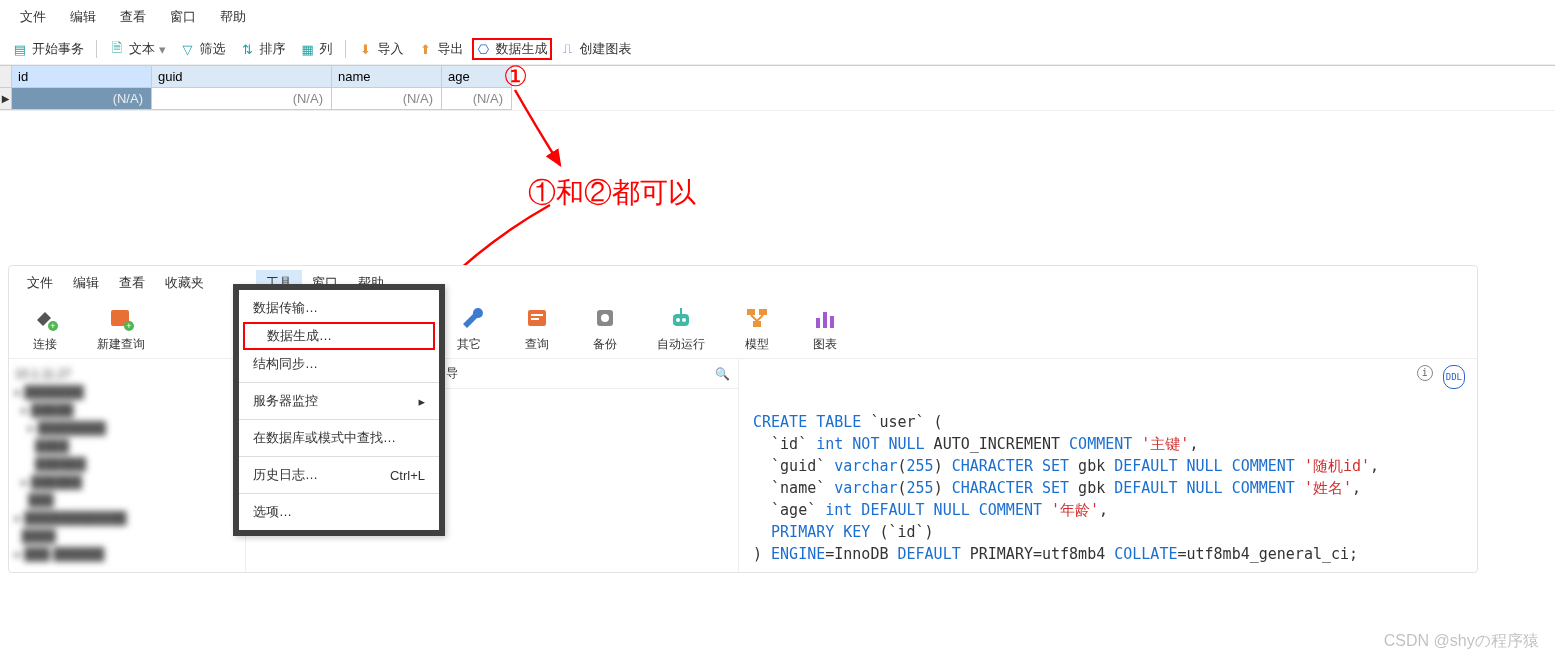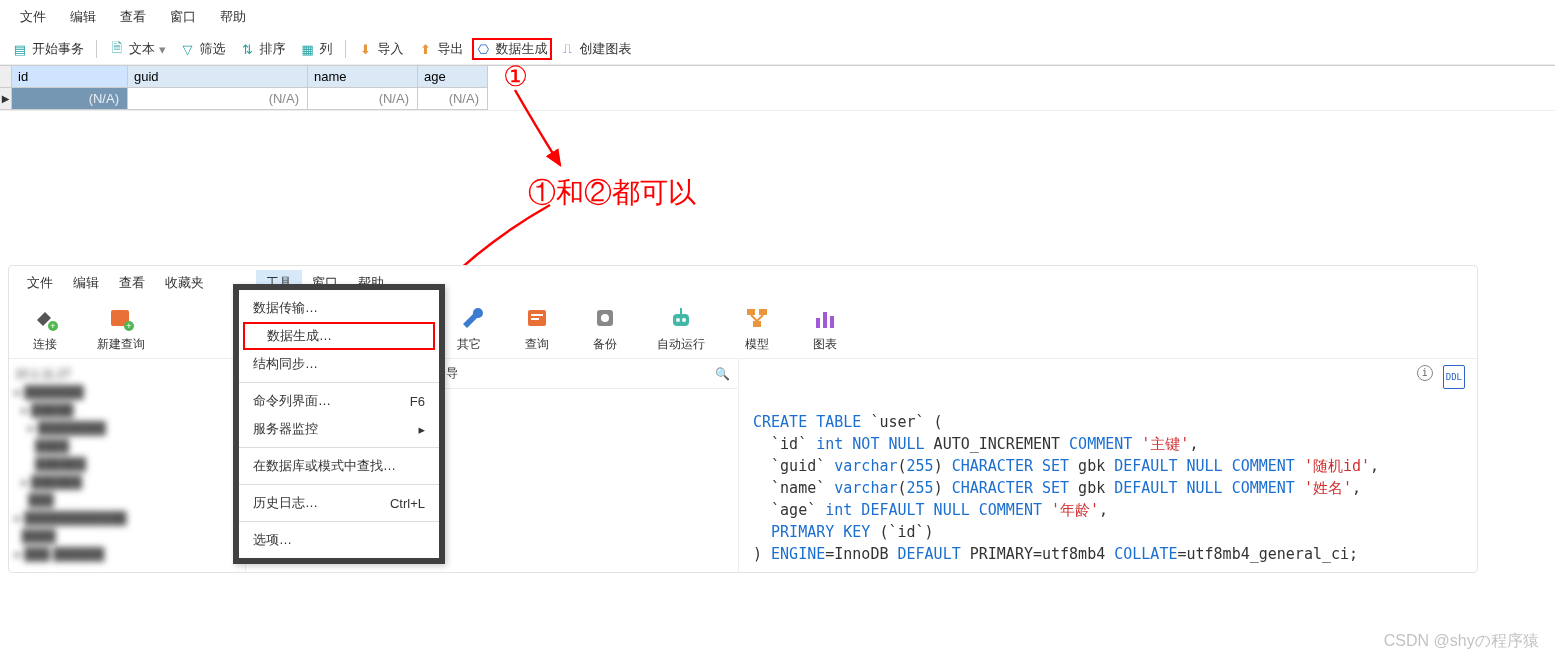--- a/index.html
+++ b/index.html
@@ -12,21 +12,21 @@
   .ico { display: inline-flex; width: 16px; height: 16px; align-items: center; justify-content: center; }
   .sep { width: 1px; height: 18px; background: #ccc; margin: 0 4px; }
   .highlight-red { border: 2px solid #ff0000; padding: 0 2px; }
   .grid { display: flex; border-top: 1px solid #ccc; }
   .rowhdr { width: 12px; background: #eee; border-right: 1px solid #ccc; border-bottom: 1px solid #ccc; display:flex; align-items:center; justify-content:center; }
   .cols { display: flex; flex-direction: column; }
   .hdrs, .vals { display: flex; }
   .col { border-right: 1px solid #ccc; border-bottom: 1px solid #ccc; padding: 2px 6px; height: 22px; display: flex; align-items: center; }
   .hdrs .col { background: #dbe9f7; color: #000; }
   .vals .col { color: #888; justify-content: flex-end; padding-right: 8px; }
-  .c-id { width: 116px; } .c-guid { width: 180px; } .c-name { width: 110px; } .c-age { width: 70px; }
+  .c-id { width: 140px; } .c-guid { width: 180px; } .c-name { width: 110px; } .c-age { width: 70px; }
   .ann-num1 { position: absolute; left: 503px; top: 60px; color: #ff0000; font-family: Arial; font-size: 28px; }
   .ann-text { position: absolute; left: 528px; top: 174px; color: #ff0000; font-size: 28px; }
   .ann-num2 { position: absolute; left: 378px; top: 310px; color: #ff0000; font-family: Arial; font-size: 28px; }
   .arrow { position: absolute; pointer-events: none; }
   .win2 { position: absolute; left: 8px; top: 265px; width: 1470px; height: 308px; background: #fff; border: 1px solid #e3e3e3; border-radius: 4px; }
   .menubar2 { display: flex; padding: 4px 8px; }
   .menubar2 > div { padding: 4px 10px; }
   .menubar2 .active { background: #d6e9fb; margin-left: 42px; }
   .bigbar { display: flex; align-items: flex-start; padding: 2px 4px 6px 14px; gap: 24px; background: #fff; }
   .bigbtn { display: flex; flex-direction: column; align-items: center; gap: 4px; font-size: 12px; padding: 2px 6px; min-width: 44px; }
@@ -156,24 +156,20 @@
         <span>数据传输…</span>
       </div>
     <div class="dd-item sel">
         <span>数据生成…</span>
       </div>
     <div class="dd-item">
         <span>结构同步…</span>
       </div>
     <div class="dd-sep"></div>
     <div class="dd-item">
-        <span>命令列界面…</span>
-        <span>F6</span>
-      </div>
-    <div class="dd-item">
         <span>服务器监控</span>
         <span>▸</span>
       </div>
     <div class="dd-sep"></div>
     <div class="dd-item">
         <span>在数据库或模式中查找…</span>
       </div>
     <div class="dd-sep"></div>
     <div class="dd-item">
         <span>历史日志…</span>
@@ -319,21 +315,21 @@
         <div>
             <span class="tbl-ico"></span>
             <span>years</span>
           </div>
       </div>
     </div>
 
     <div class="ddl">
       <div class="ddl-icons">
         <span style="border:1px solid #888;border-radius:50%;width:16px;height:16px;display:inline-flex;align-items:center;justify-content:center;font-size:10px;color:#666">i</span>
-        <span style="border:1px solid #2c64c7;border-radius:2px;padding:0 2px;font-size:9px;color:#2c64c7">DDL</span>
+        <span style="border:1px solid #2c64c7;border-radius:10px;padding:0 2px;font-size:9px;color:#2c64c7">DDL</span>
       </div>
 <span class="kw-blue">CREATE TABLE</span><span class="txt"> `user` (</span>
 <span class="txt">  `id` </span><span class="kw-blue">int NOT NULL</span><span class="txt"> AUTO_INCREMENT </span><span class="kw-blue">COMMENT </span><span class="kw-red">'主键'</span><span class="txt">,</span>
 <span class="txt">  `guid` </span><span class="kw-blue">varchar</span><span class="txt">(</span><span class="kw-blue">255</span><span class="txt">) </span><span class="kw-blue">CHARACTER SET</span><span class="txt"> gbk </span><span class="kw-blue">DEFAULT NULL COMMENT </span><span class="kw-red">'随机id'</span><span class="txt">,</span>
 <span class="txt">  `name` </span><span class="kw-blue">varchar</span><span class="txt">(</span><span class="kw-blue">255</span><span class="txt">) </span><span class="kw-blue">CHARACTER SET</span><span class="txt"> gbk </span><span class="kw-blue">DEFAULT NULL COMMENT </span><span class="kw-red">'姓名'</span><span class="txt">,</span>
 <span class="txt">  `age` </span><span class="kw-blue">int DEFAULT NULL COMMENT </span><span class="kw-red">'年龄'</span><span class="txt">,</span>
 <span class="kw-blue">  PRIMARY KEY</span><span class="txt"> (`id`)</span>
 <span class="txt">) </span><span class="kw-blue">ENGINE</span><span class="txt">=InnoDB </span><span class="kw-blue">DEFAULT</span><span class="txt"> PRIMARY=utf8mb4 </span><span class="kw-blue">COLLATE</span><span class="txt">=utf8mb4_general_ci;</span>
     </div>
   </div>

